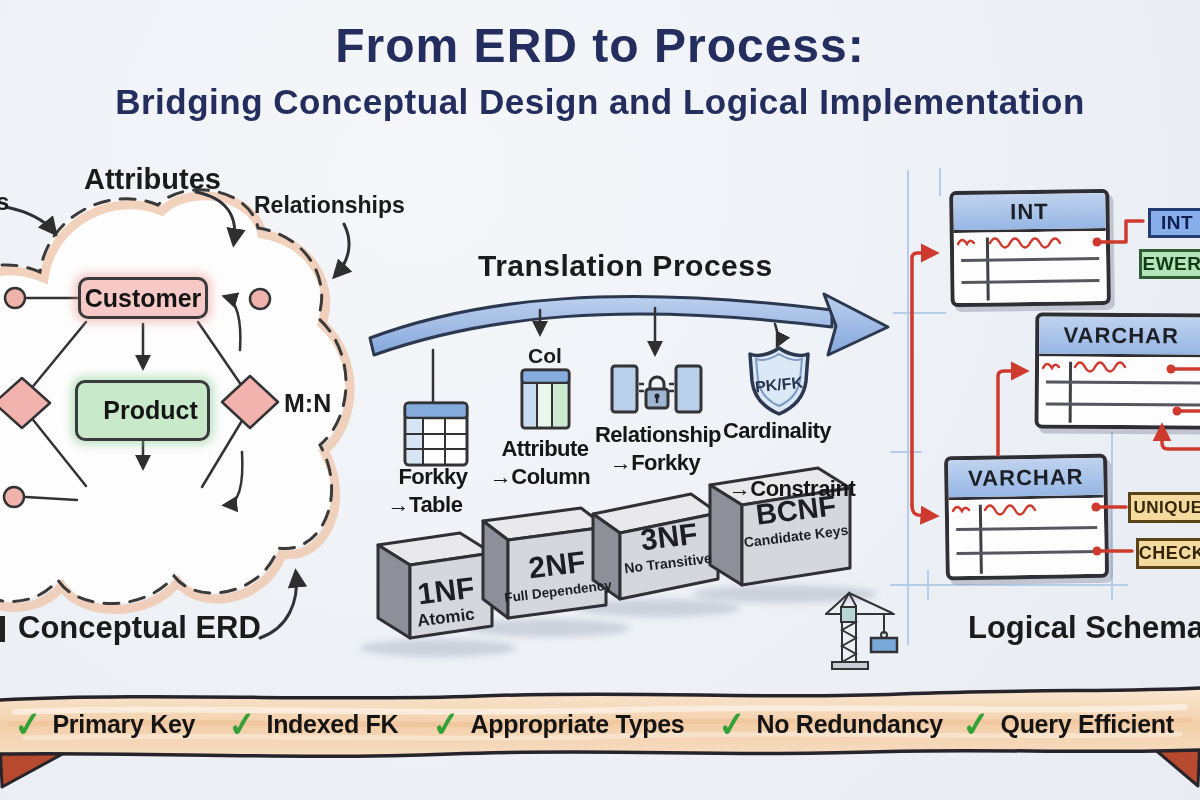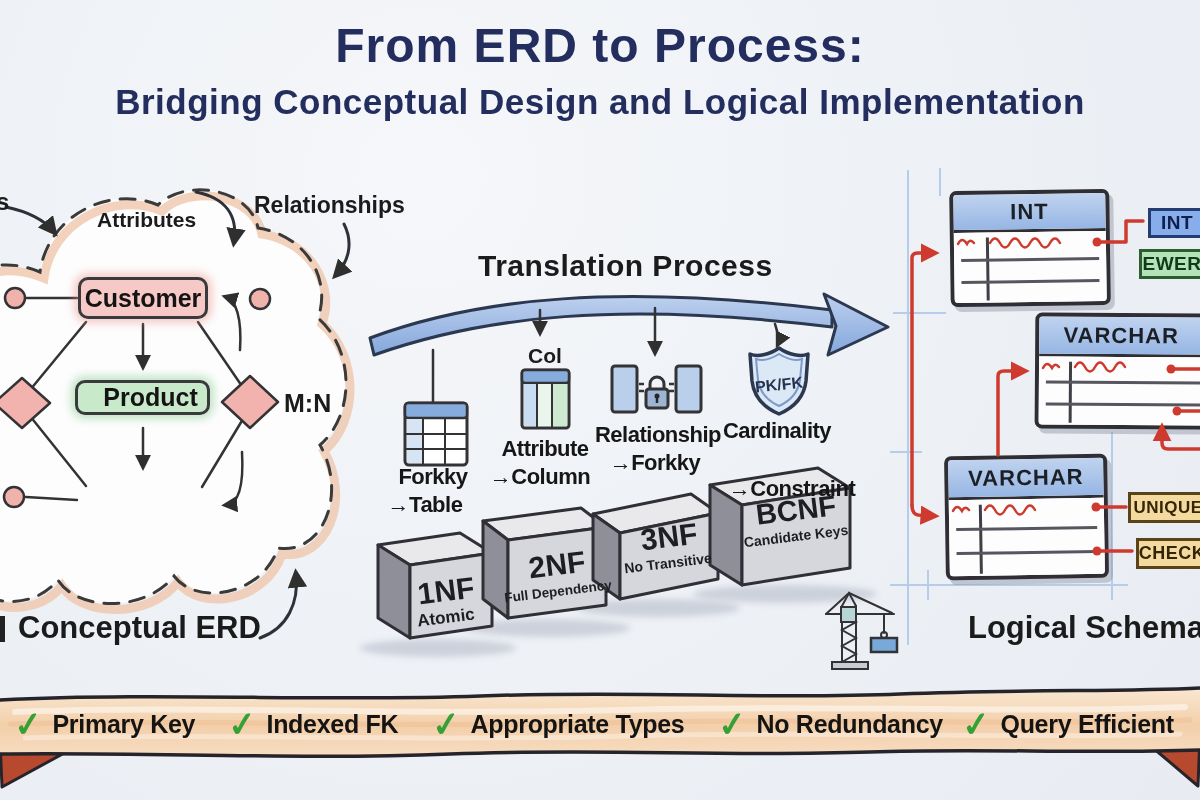--- a/index.html
+++ b/index.html
@@ -197,26 +197,26 @@
     <path d="M 25,738 C 220,733 430,742 630,736 C 830,730 1030,740 1180,734" stroke="#ffffff" opacity=".35" stroke-width="5" fill="none" stroke-linecap="round"></path>
     <path d="M 10,724 C 210,719 400,728 600,723 C 800,717 1010,726 1190,720" stroke="#eebd92" opacity=".5" stroke-width="5" fill="none" stroke-linecap="round"></path>
     <path d="M 0,700 C 160,692 330,702 480,696 C 640,690 760,700 900,694 C 1030,689 1120,692 1200,688" fill="none" stroke="#26242a" stroke-width="3.5" stroke-linecap="round"></path>
     <path d="M 0,754 C 150,752 300,760 450,754 C 600,748 720,757 870,752 C 980,748 1080,754 1200,750" fill="none" stroke="#26242a" stroke-width="3.5" stroke-linecap="round"></path>
   </g>
 </svg>
 
 <div class="ttl txt" style="top:18px; font-size:48px; letter-spacing:1px;">From ERD to Process:</div>
 <div class="ttl txt" style="top:82px; font-size:35px; letter-spacing:.5px;">Bridging Conceptual Design and Logical Implementation</div>
 
-<div class="txt" style="left:97px; top:163px; font-size:21px;margin-top:45px;">Attributes</div>
+<div class="txt" style="left:84px; top:163px; font-size:29px;">Attributes</div>
 <div class="txt" style="left:254px; top:192px; font-size:23px;">Relationships</div>
 <div class="txt" style="left:-4px; top:188px; font-size:24px;">s</div>
 
 <div class="entity" style="left:78px; top:277px; width:130px; height:42px; background:#f6c9c6; box-shadow:0 0 9px 4px rgba(236,142,132,.45);">Customer</div>
-<div class="entity" style="left:75px; top:380px; width:135px; height:35px; background:#c9e9cb; box-shadow:0 0 9px 4px rgba(120,200,130,.45);padding-left:16px;">Product</div>
+<div class="entity" style="left:75px; top:380px; width:135px; height:61px; background:#c9e9cb; box-shadow:0 0 9px 4px rgba(120,200,130,.45);padding-left:16px;">Product</div>
 
 <div class="txt" style="left:284px; top:389px; font-size:25px;">M:N</div>
 <div class="txt" style="left:18px; top:610px; font-size:31px;">Conceptual ERD</div>
 <div style="position:absolute; left:0; top:616px; width:5px; height:26px; background:#222;"></div>
 
 <div class="txt" style="left:478px; top:249px; font-size:30px; letter-spacing:.5px;">Translation Process</div>
 
 <div class="txt" style="left:528px; top:344px; font-size:21px;">Col</div>
 <div class="txt" style="left:749px; top:376px; width:60px; text-align:center; font-size:16px; color:#26324e; transform:rotate(-6deg);">PK/FK</div>
 

